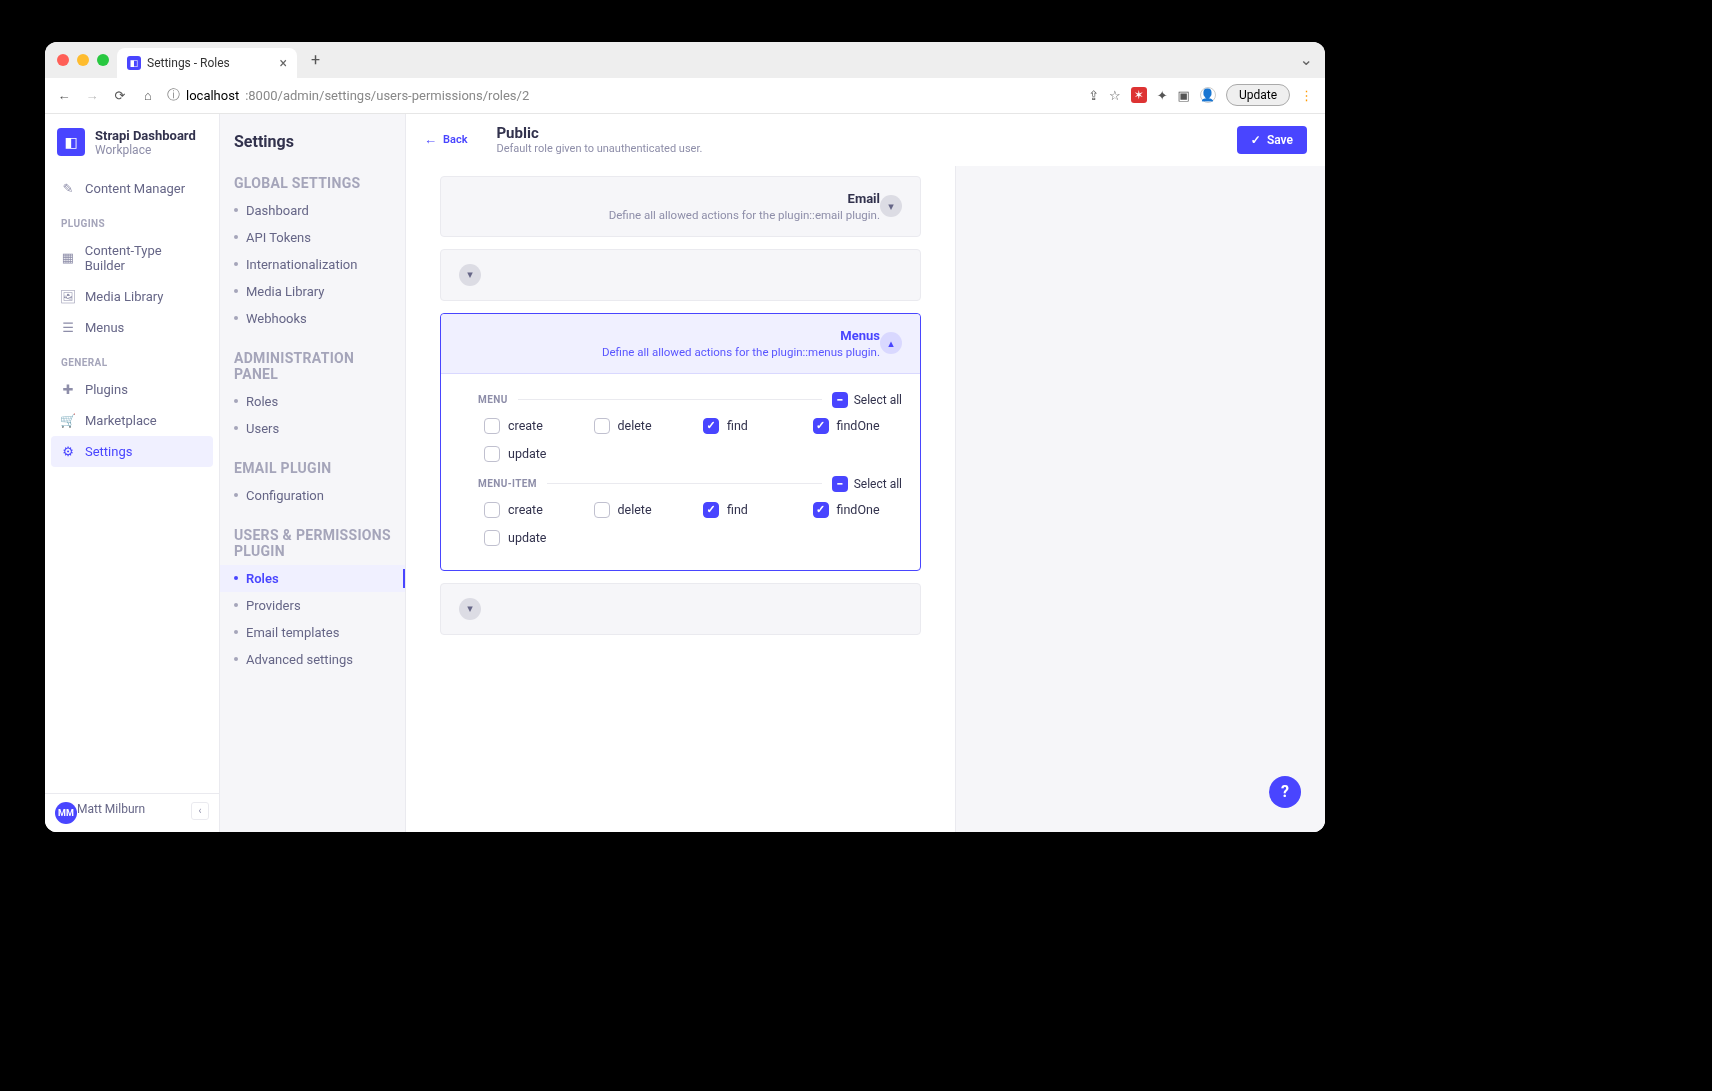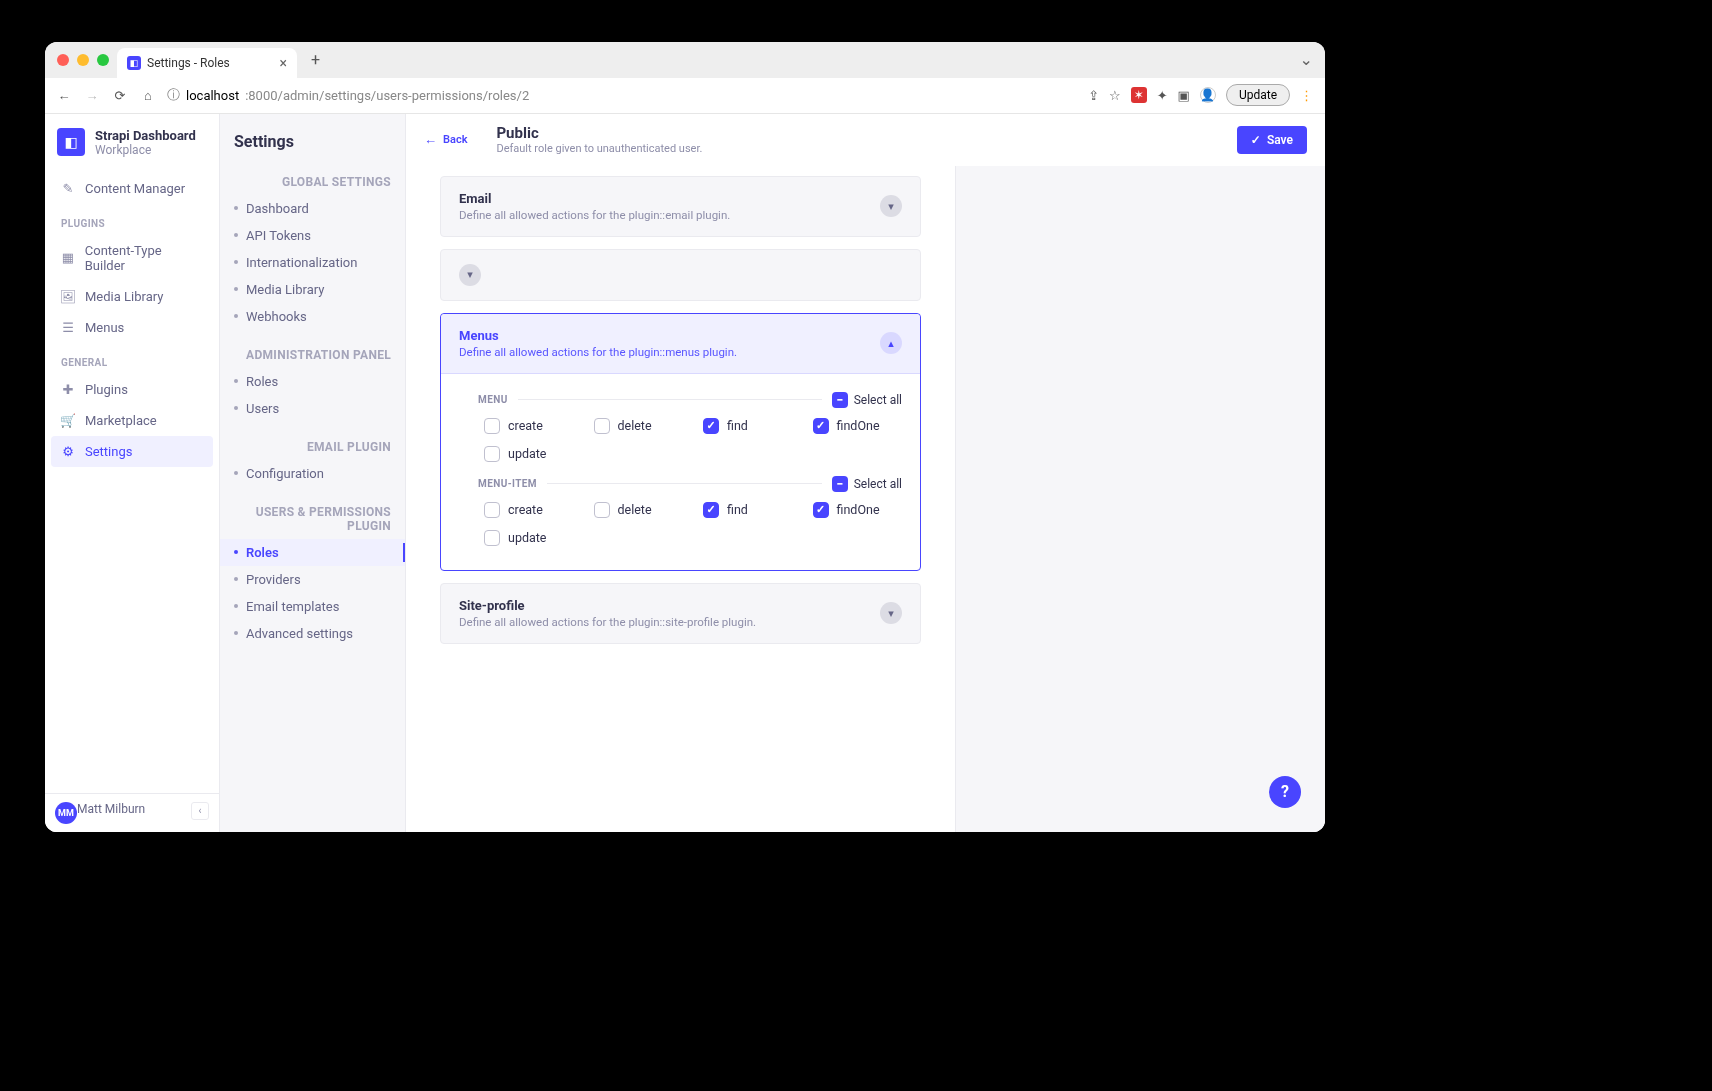--- a/index.html
+++ b/index.html
@@ -45,21 +45,21 @@
 .nav-item.active .ico { color: #4945ff; }
 .nav-heading { font-size: 10px; font-weight: 700; color: #a5a5ba; letter-spacing: .4px; padding: 14px 10px 6px; text-transform: uppercase; }
 
 .sidebar1-footer { border-top: 1px solid #eaeaef; padding: 8px 10px; display: flex; align-items: flex-start; font-size: 12px; color: #666687; }
 .avatar { width: 22px; height: 22px; border-radius: 50%; background: #4945ff; color: #fff; font-size: 9px; display: flex; align-items: center; justify-content: center; font-weight: 700; }
 .collapse-btn { margin-left: auto; width: 18px; height: 18px; border: 1px solid #eaeaef; border-radius: 3px; display: flex; align-items: center; justify-content: center; font-size: 10px; color: #8e8ea9; }
 
 
 .sidebar2 { width: 186px; background: #f6f6f9; border-right: 1px solid #eaeaef; padding: 0 0 12px; overflow: auto; }
 .sidebar2 h1 { font-size: 16px; font-weight: 700; color: #32324d; padding: 18px 14px 6px; }
-.group-heading { font-size: 12px; font-weight: 700; color: #a5a5ba; padding: 18px 14px 6px; text-transform: uppercase; letter-spacing: .3px; text-align: right; }
+.group-heading { font-size: 14px; font-weight: 700; color: #a5a5ba; padding: 18px 14px 6px; text-transform: uppercase; letter-spacing: .3px; }
 .s2-item { display: flex; align-items: center; gap: 8px; padding: 6px 14px; font-size: 13px; color: #666687; cursor: pointer; position: relative; }
 .s2-item::before { content: ""; width: 4px; height: 4px; border-radius: 50%; background: #a5a5ba; }
 .s2-item.active { background: #f0f0ff; color: #4945ff; font-weight: 600; }
 .s2-item.active::before { background: #4945ff; }
 .s2-item.active::after { content: ""; position: absolute; right: 0; top: 4px; bottom: 4px; width: 2px; background: #4945ff; }
 
 
 .main { flex: 1; display: flex; flex-direction: column; overflow: hidden; }
 .main-header { height: 52px; display: flex; align-items: center; padding: 0 18px; background: #fff; }
 .back-btn { display: flex; align-items: center; gap: 6px; color: #4945ff; font-size: 11px; font-weight: 600; background: none; border: none; cursor: pointer; }
@@ -68,21 +68,21 @@
 .title-block h2 { font-size: 15px; font-weight: 700; color: #32324d; }
 .title-block p { font-size: 11px; color: #8e8ea9; }
 .save-btn { margin-left: auto; background: #4945ff; color: #fff; border: none; border-radius: 4px; padding: 7px 14px; font-size: 12px; font-weight: 600; display: flex; align-items: center; gap: 6px; cursor: pointer; }
 
 .main-body { flex: 1; display: flex; overflow: hidden; }
 .content-scroll { flex: 1; overflow: auto; padding: 10px 34px 24px; }
 .right-panel { width: 370px; background: #f6f6f9; border-left: 1px solid #eaeaef; }
 
 
 .panel { background: #f6f6f9; border-radius: 4px; margin-bottom: 12px; border: 1px solid #eaeaef; }
-.panel-head { display: flex; align-items: center; padding: 14px 18px; cursor: pointer; }
+.panel-head { display: flex; align-items: center; padding: 14px 18px; cursor: pointer; text-align: right; }
 .panel-titles { flex: 1; }
 .panel-title { font-size: 13px; font-weight: 700; color: #32324d; }
 .panel-desc { font-size: 11.5px; color: #8e8ea9; margin-top: 2px; }
 .chev-circle { width: 22px; height: 22px; border-radius: 50%; background: #dcdce4; display: flex; align-items: center; justify-content: center; color: #666687; font-size: 11px; }
 .panel.expanded { border: 1px solid #4945ff; background: #fff; }
 .panel.expanded .panel-head { background: #f0f0ff; border-bottom: 1px solid #d9d8ff; border-radius: 4px 4px 0 0; }
 .panel.expanded .panel-title { color: #4945ff; }
 .panel.expanded .panel-desc { color: #4945ff; opacity: .9; }
 .panel.expanded .chev-circle { background: #d9d8ff; color: #4945ff; }
 
@@ -356,24 +356,20 @@
                       <span>update</span>
                     </label>
                   </div>
               </div>
 
             </div>
           </div>
 
           <div class="panel">
             <div class="panel-head">
-              <div class="panel-titles">
-                <div class="panel-title">Site-profile</div>
-                <div class="panel-desc">Define all allowed actions for the plugin::site-profile plugin.</div>
-              </div>
               <div class="chev-circle">▾</div>
             </div>
           </div>
 
         </div>
 
         <div class="right-panel"></div>
       </div>
     </div>
 

